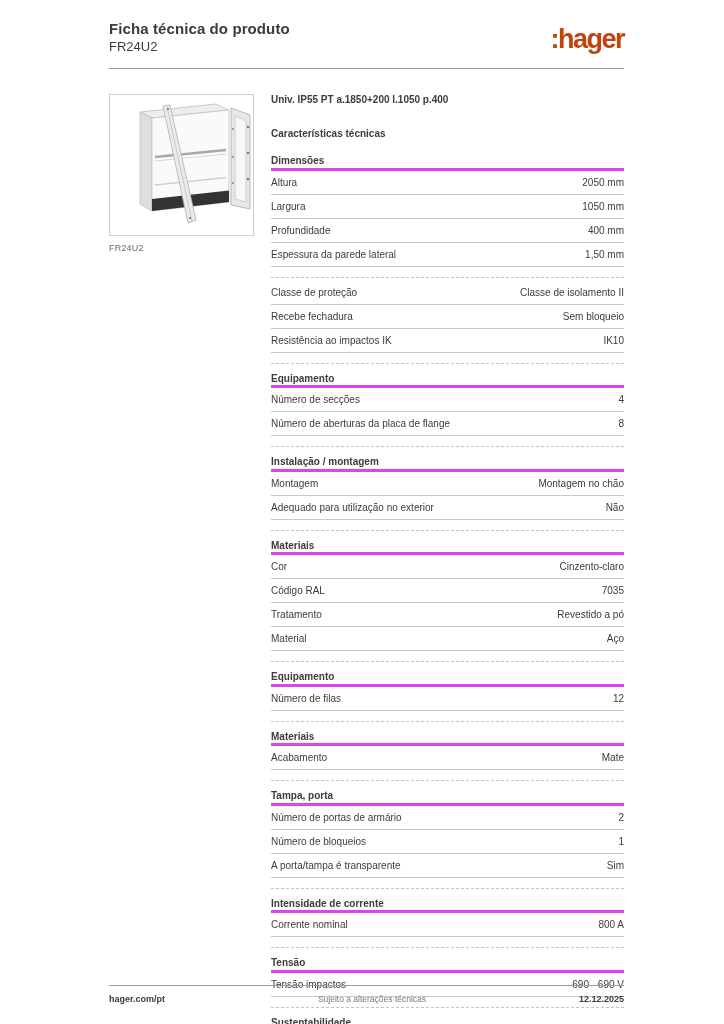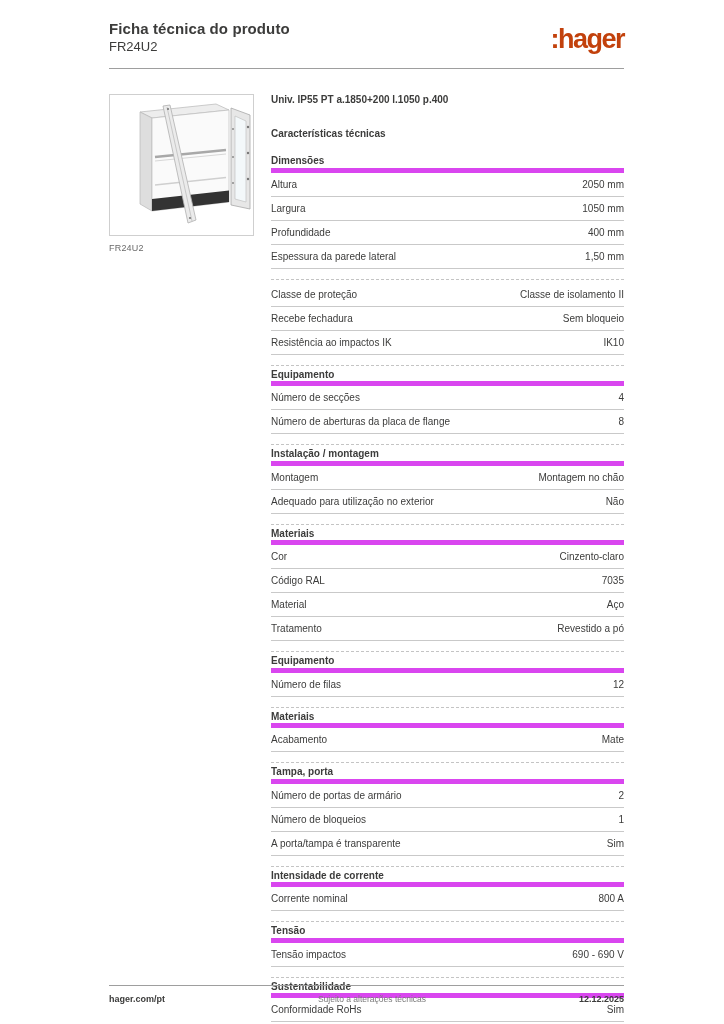--- a/index.html
+++ b/index.html
@@ -24,21 +24,21 @@
   .rightcol { flex:1; margin-left:17px; min-width:0; }
   .prod-title { font-size:10px; font-weight:bold; color:#3c3c3b; line-height:12px; }
   .char-heading { font-size:10px; font-weight:bold; color:#3c3c3b; line-height:12px; margin-top:22px; }
   .sections { margin-top:15px; }
 
   
   .section { margin-top:10px; border-top:1px dashed #c4c4c4; padding-top:3px; }
   .section.first { margin-top:0; border-top:none; padding-top:0; }
   .section-header {
     font-size:10px; font-weight:bold; color:#3c3c3b; line-height:11px;
-    padding-bottom:1.5px; border-bottom:5px solid #d946ef;
+    padding-bottom:1.5px; border-bottom:3px solid #d946ef;margin-top:6px;
   }
   .spec-row {
     display:flex; justify-content:space-between; align-items:baseline;
     font-size:10px; color:#3c3c3b; line-height:11px;
     padding:6px 0; border-bottom:1px solid #c9c9c9;
   }
   .spec-row .label { text-align:left; padding-right:12px; }
   .spec-row .value { text-align:right; white-space:nowrap; }
 
   
@@ -162,26 +162,26 @@
             <div class="section-header">Materiais</div>
             <div class="spec-row">
               <span class="label">Cor</span>
               <span class="value">Cinzento-claro</span>
             </div>
             <div class="spec-row">
               <span class="label">Código RAL</span>
               <span class="value">7035</span>
             </div>
             <div class="spec-row">
+              <span class="label">Tratamento</span>
+              <span class="value">Revestido a pó</span>
+            </div>
+            <div class="spec-row">
               <span class="label">Material</span>
               <span class="value">Aço</span>
-            </div>
-            <div class="spec-row">
-              <span class="label">Tratamento</span>
-              <span class="value">Revestido a pó</span>
             </div>
           </div>
           <div class="section">
             <div class="section-header">Equipamento</div>
             <div class="spec-row">
               <span class="label">Número de filas</span>
               <span class="value">12</span>
             </div>
           </div>
           <div class="section">

